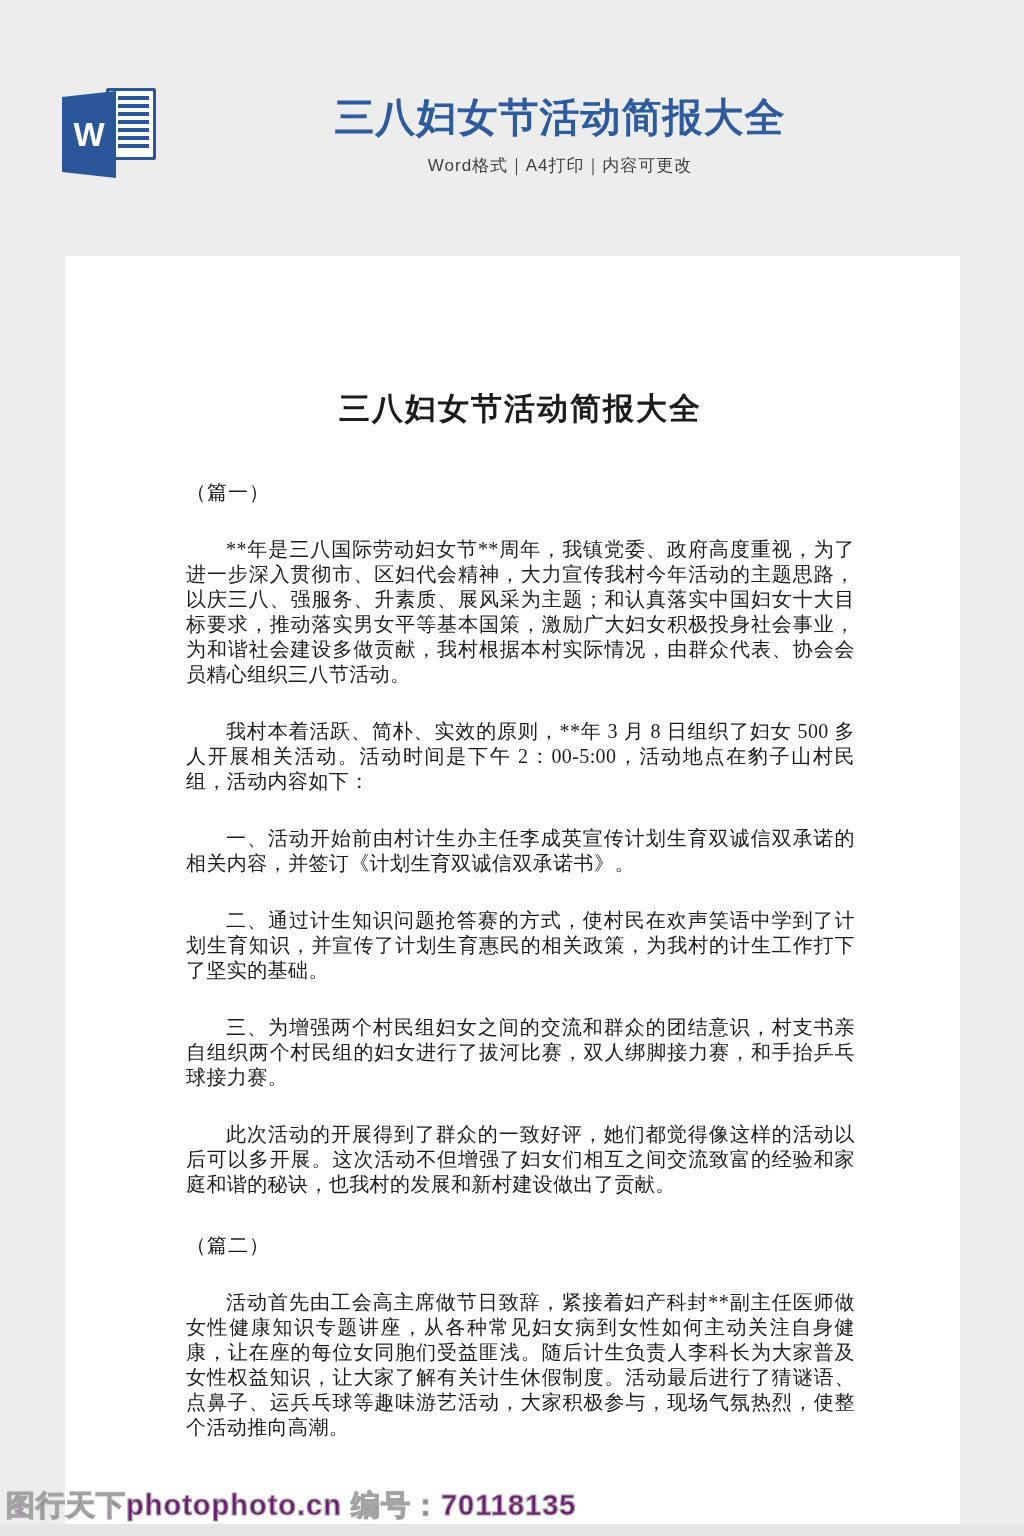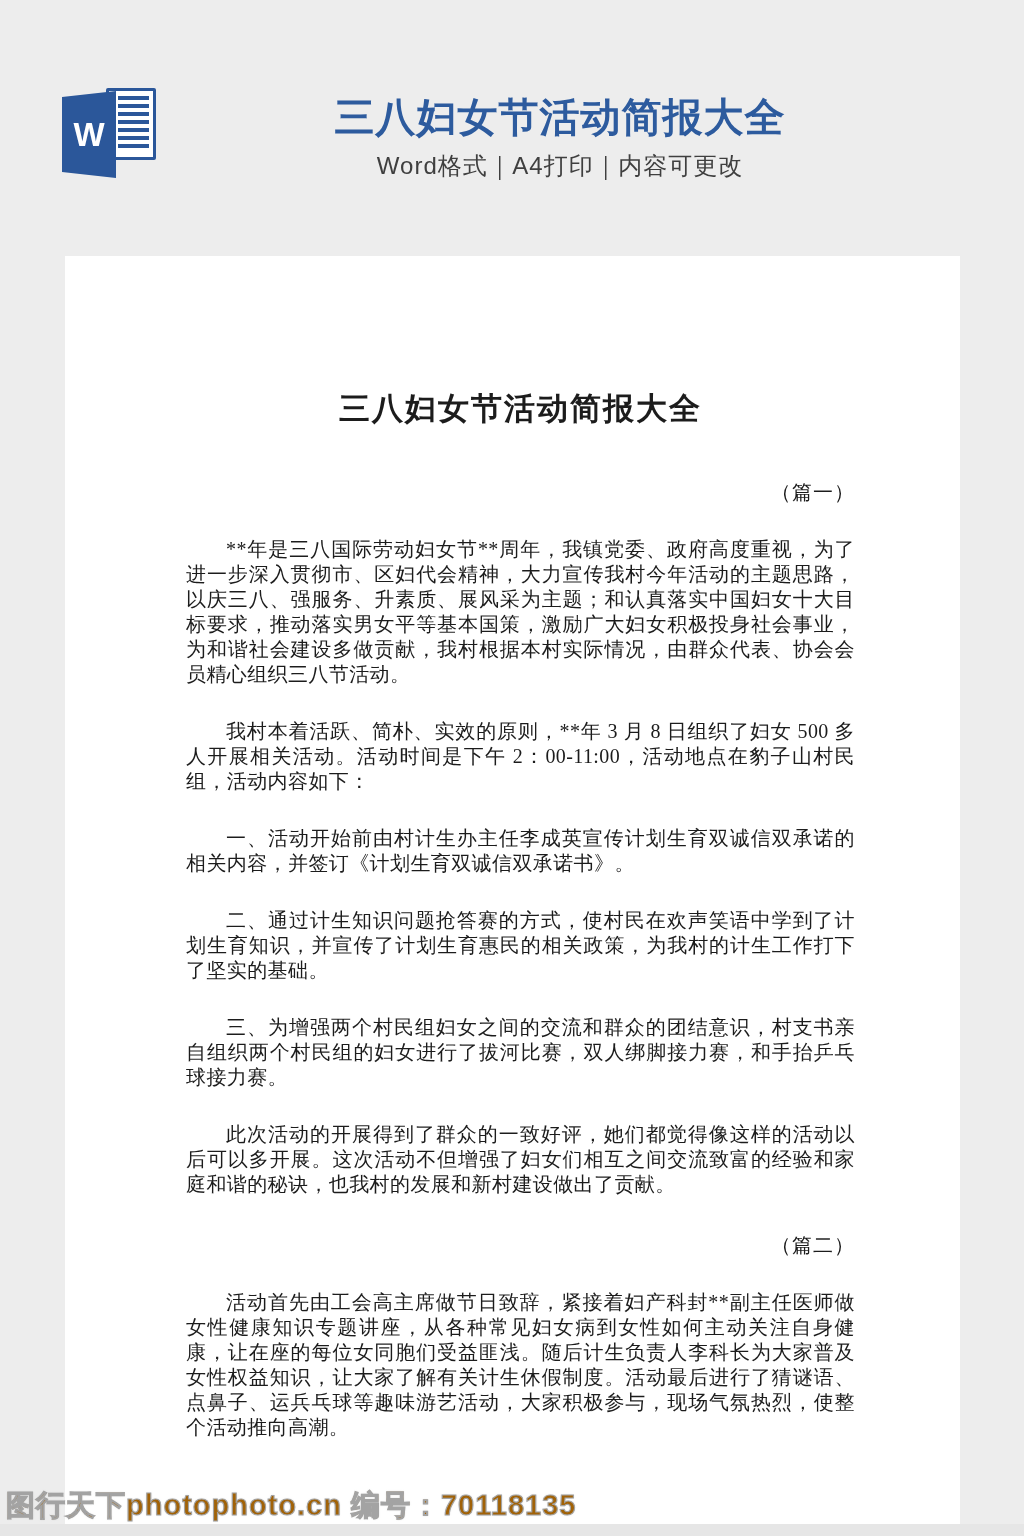--- a/index.html
+++ b/index.html
@@ -12,21 +12,21 @@
   .screen { position: relative; width: 1024px; height: 1536px; background: #ededed; }
 
   
   .hdr { position: absolute; top: 0; left: 0; width: 100%; height: 256px; }
   .hdr-text { position: absolute; left: 96px; right: 0; top: 92px; text-align: center; }
   .hdr-title {
     font-size: 40px; line-height: 50px; font-weight: bold;
     color: #2d5b9e; letter-spacing: 1px;
   }
   .hdr-sub {
-    margin-top: 8px; font-size: 24px; line-height: 32px;
+    margin-top: 8px; font-size: 17px; line-height: 32px;
     color: #3f3f3f; letter-spacing: 1px;
   }
 
   
   .word-icon { position: absolute; left: 62px; top: 86px; width: 96px; height: 94px; }
   .wi-page {
     position: absolute; left: 44px; top: 2px; width: 50px; height: 72px;
     background: #ffffff; border: 3px solid #2b579a; border-radius: 2px;
   }
   .wi-lines {
@@ -49,34 +49,34 @@
     font-family: "Liberation Serif", "DejaVu Serif", serif;
     color: #1c1c1c;
     padding: 0 105px 0 121px;
     overflow: hidden;
   }
   .doc-title {
     margin-top: 134px; font-size: 31px; line-height: 38px;
     font-weight: bold; text-align: center; letter-spacing: 2px;
   }
   .sec-head {
-    font-size: 20px; line-height: 25px; text-align: right; letter-spacing: 1px;
+    font-size: 20px; line-height: 25px; text-align: left; letter-spacing: 1px;
   }
   .sec-head.first { margin-top: 52px; }
   .sec-head.second { margin-top: 36px; }
   .page p {
     margin-top: 32px; font-size: 20px; line-height: 25px;
     text-align: justify; text-indent: 2em; letter-spacing: 0.4px;
   }
 
   
   .watermark {
     position: absolute; left: 6px; top: 1486px;
     font-size: 29px; font-weight: bold; letter-spacing: 1px;
-    color: #a16207;
+    color: #701a75;
     -webkit-text-stroke: 1.1px #a3a3a3;
     text-shadow: 0 0 2px rgba(160,160,160,0.55);
     white-space: nowrap;
   }
   .bottom-strip {
     position: absolute; left: 0; top: 1524px; width: 100%; height: 12px;
     background: #e6e6e6;
   }
 </style>
 </head>
@@ -97,21 +97,21 @@
       <h1 class="hdr-title">三八妇女节活动简报大全</h1>
       <div class="hdr-sub">Word格式｜A4打印｜内容可更改</div>
     </div>
   </header>
 
   <main class="page">
     <h2 class="doc-title">三八妇女节活动简报大全</h2>
 
     <div class="sec-head first">（篇一）</div>
     <p>**年是三八国际劳动妇女节**周年，我镇党委、政府高度重视，为了进一步深入贯彻市、区妇代会精神，大力宣传我村今年活动的主题思路，以庆三八、强服务、升素质、展风采为主题；和认真落实中国妇女十大目标要求，推动落实男女平等基本国策，激励广大妇女积极投身社会事业，为和谐社会建设多做贡献，我村根据本村实际情况，由群众代表、协会会员精心组织三八节活动。</p>
-    <p>我村本着活跃、简朴、实效的原则，**年 3 月 8 日组织了妇女 500 多人开展相关活动。活动时间是下午 2：00-11:00，活动地点在豹子山村民组，活动内容如下：</p>
+    <p>我村本着活跃、简朴、实效的原则，**年 3 月 8 日组织了妇女 500 多人开展相关活动。活动时间是下午 2：00-5:00，活动地点在豹子山村民组，活动内容如下：</p>
     <p>一、活动开始前由村计生办主任李成英宣传计划生育双诚信双承诺的相关内容，并签订《计划生育双诚信双承诺书》。</p>
     <p>二、通过计生知识问题抢答赛的方式，使村民在欢声笑语中学到了计划生育知识，并宣传了计划生育惠民的相关政策，为我村的计生工作打下了坚实的基础。</p>
     <p>三、为增强两个村民组妇女之间的交流和群众的团结意识，村支书亲自组织两个村民组的妇女进行了拔河比赛，双人绑脚接力赛，和手抬乒乓球接力赛。</p>
     <p>此次活动的开展得到了群众的一致好评，她们都觉得像这样的活动以后可以多开展。这次活动不但增强了妇女们相互之间交流致富的经验和家庭和谐的秘诀，也我村的发展和新村建设做出了贡献。</p>
 
     <div class="sec-head second">（篇二）</div>
     <p>活动首先由工会高主席做节日致辞，紧接着妇产科封**副主任医师做女性健康知识专题讲座，从各种常见妇女病到女性如何主动关注自身健康，让在座的每位女同胞们受益匪浅。随后计生负责人李科长为大家普及女性权益知识，让大家了解有关计生休假制度。活动最后进行了猜谜语、点鼻子、运兵乓球等趣味游艺活动，大家积极参与，现场气氛热烈，使整个活动推向高潮。</p>
 
   </main>
 

